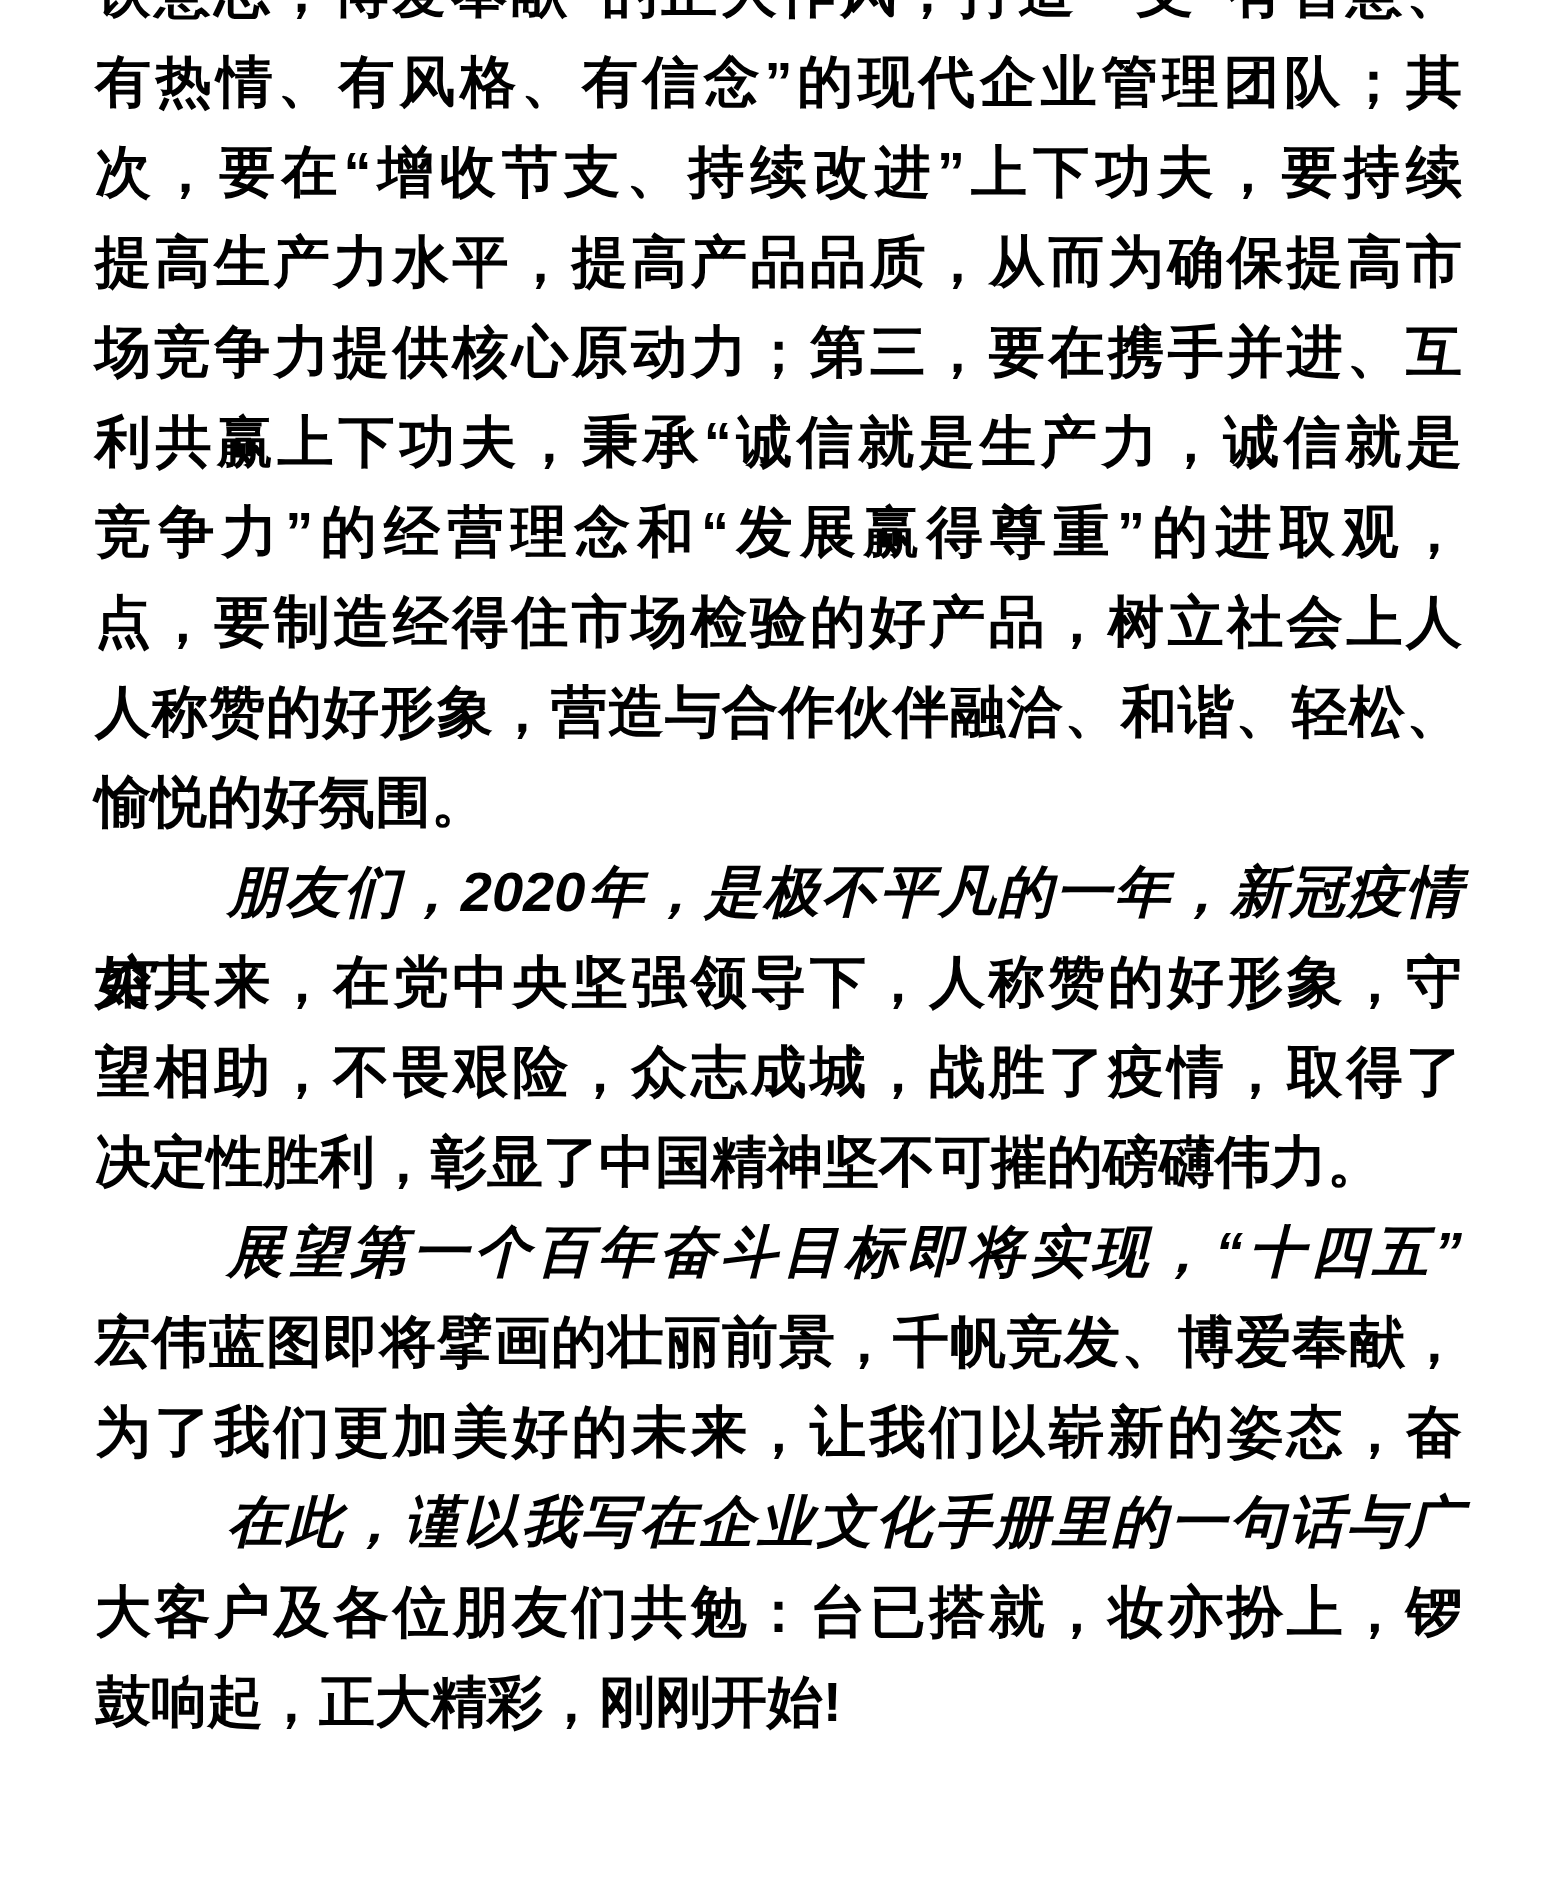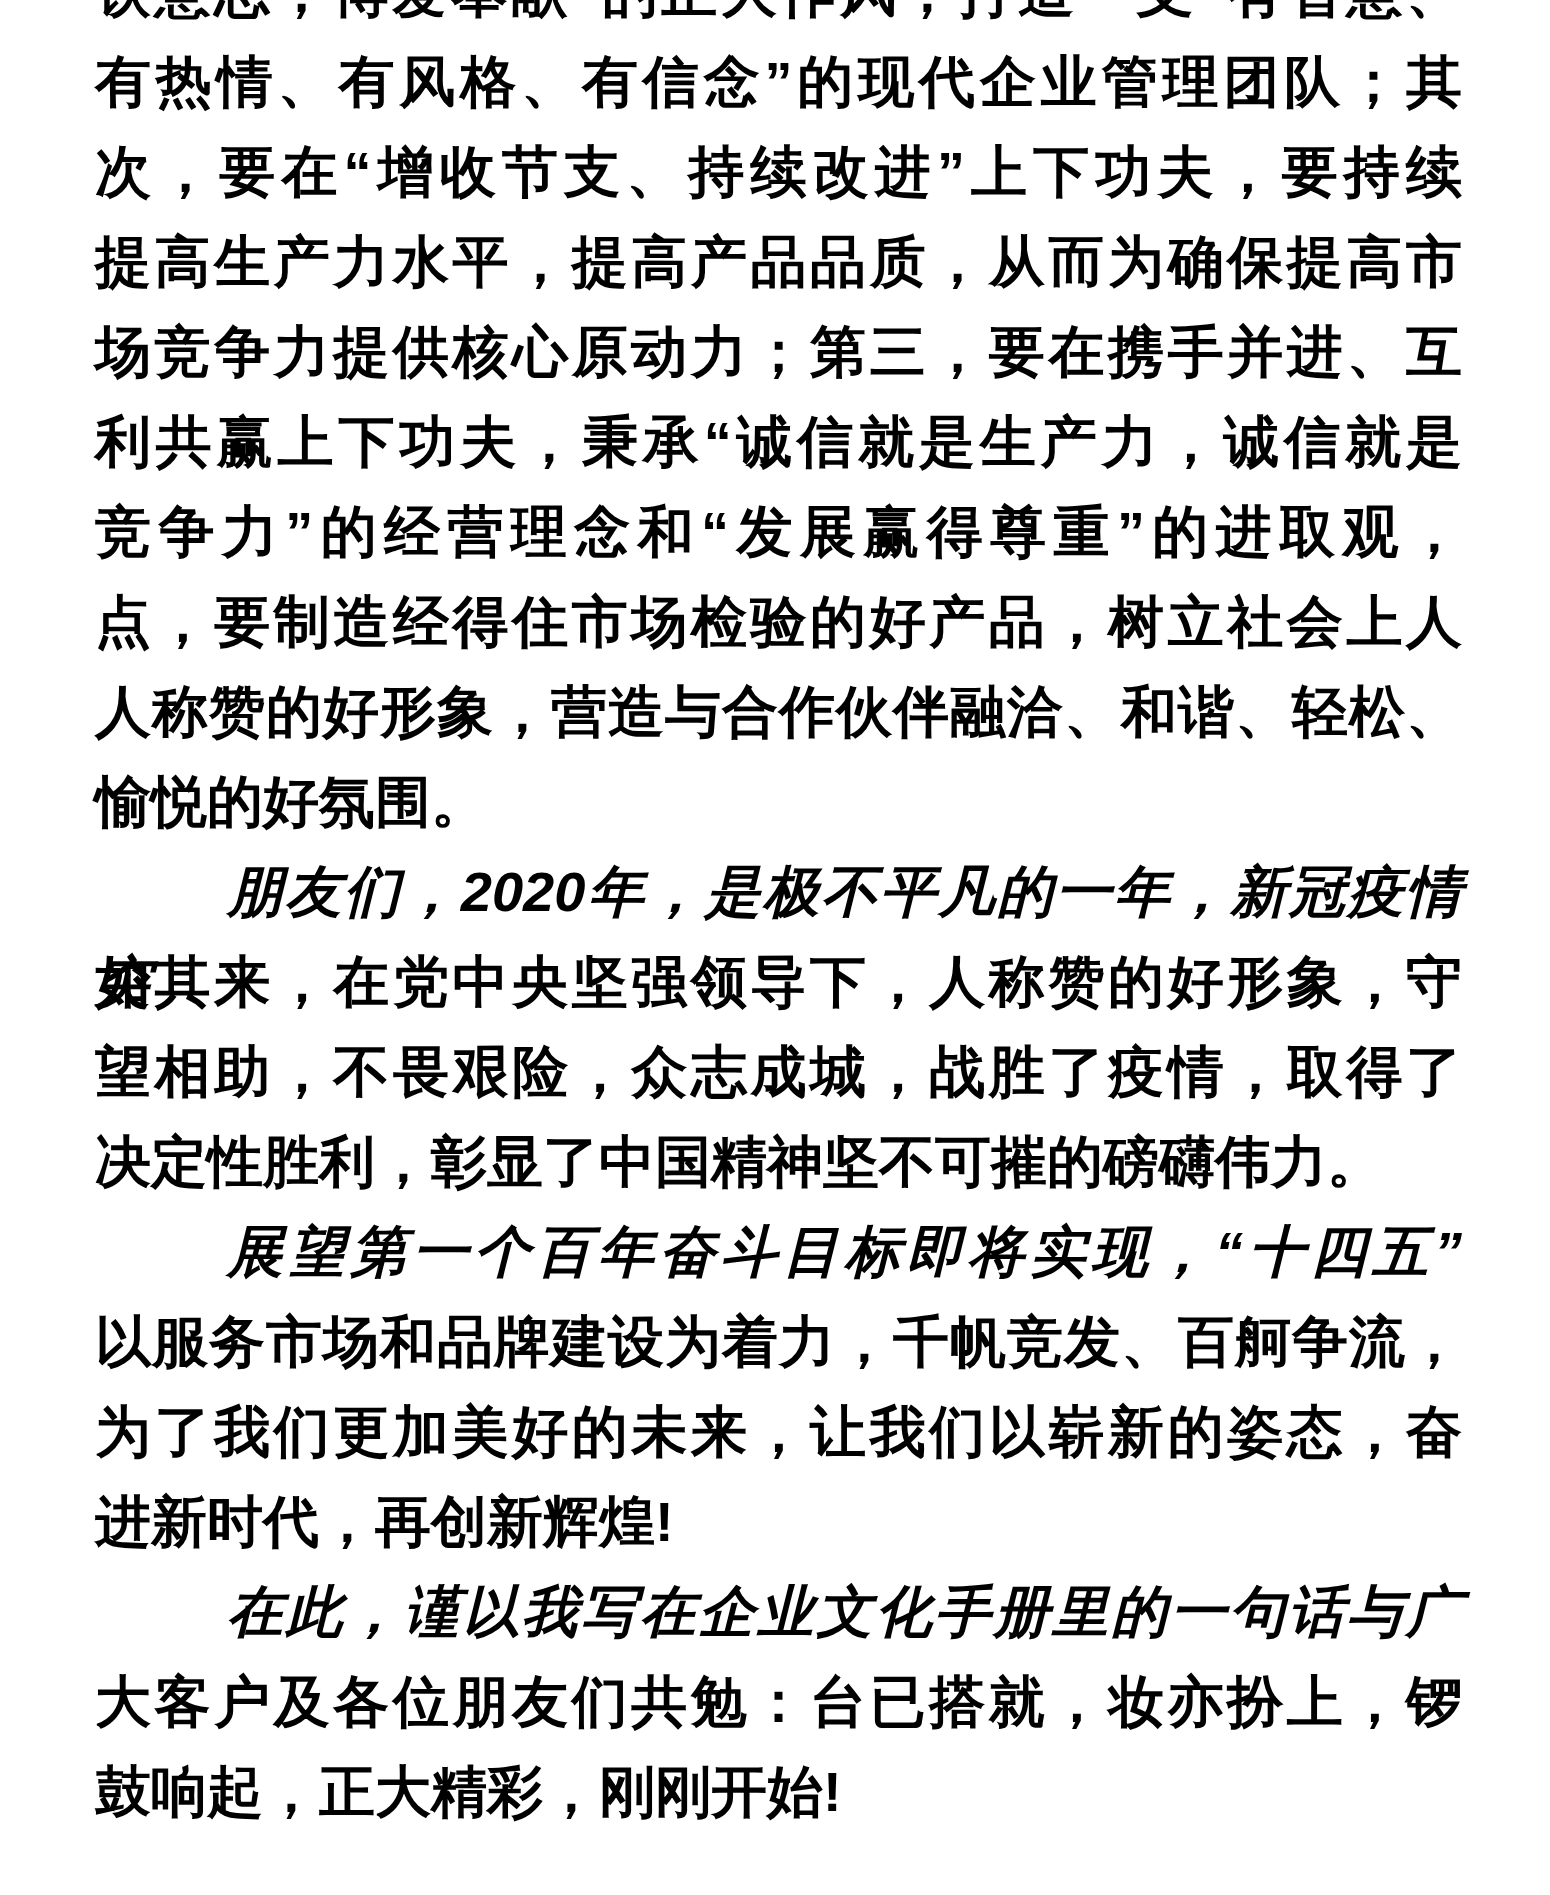--- a/index.html
+++ b/index.html
@@ -54,20 +54,19 @@
       <div class="text-line justify">利共赢上下功夫，秉承“诚信就是生产力，诚信就是</div>
       <div class="text-line justify">竞争力”的经营理念和“发展赢得尊重”的进取观，</div>
       <div class="text-line justify">点，要制造经得住市场检验的好产品，树立社会上人</div>
       <div class="text-line justify">人称赞的好形象，营造与合作伙伴融洽、和谐、轻松、</div>
       <div class="text-line">愉悦的好氛围。</div>
       <div class="text-line indent justify">朋友们，2020年，是极不平凡的一年，新冠疫情突</div>
       <div class="text-line justify">如其来，在党中央坚强领导下，人称赞的好形象，守</div>
       <div class="text-line justify">望相助，不畏艰险，众志成城，战胜了疫情，取得了</div>
       <div class="text-line">决定性胜利，彰显了中国精神坚不可摧的磅礴伟力。</div>
       <div class="text-line indent justify">展望第一个百年奋斗目标即将实现，“十四五”</div>
-      <div class="text-line justify">以服务市场和品牌建设为着力，千帆竞发、百舸争流，</div>
+      <div class="text-line justify">宏伟蓝图即将擘画的壮丽前景，千帆竞发、博爱奉献，</div>
       <div class="text-line justify">为了我们更加美好的未来，让我们以崭新的姿态，奋</div>
-      <div class="text-line">进新时代，再创新辉煌!</div>
       <div class="text-line indent justify">在此，谨以我写在企业文化手册里的一句话与广</div>
       <div class="text-line justify">大客户及各位朋友们共勉：台已搭就，妆亦扮上，锣</div>
       <div class="text-line">鼓响起，正大精彩，刚刚开始!</div>
     </div>
 </div>
 
 </body></html>

